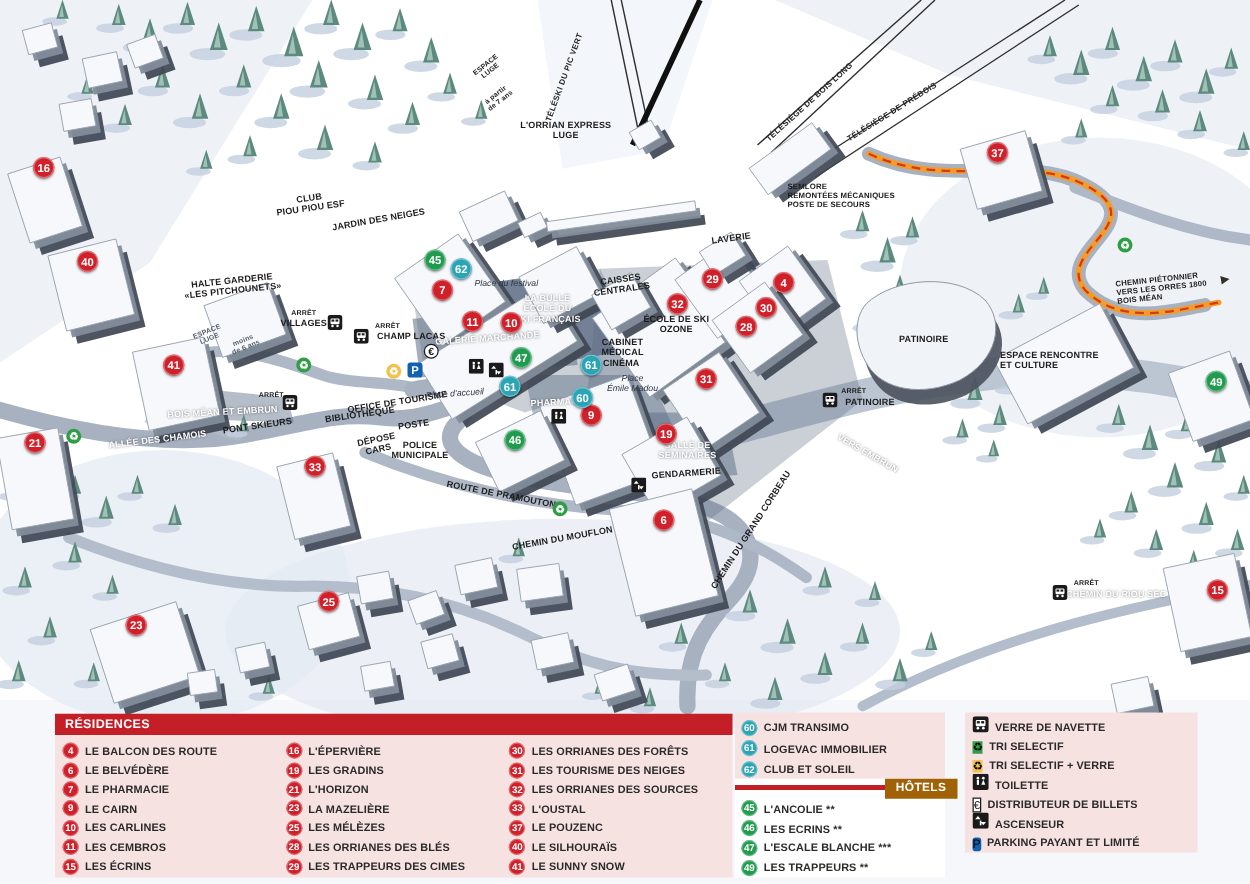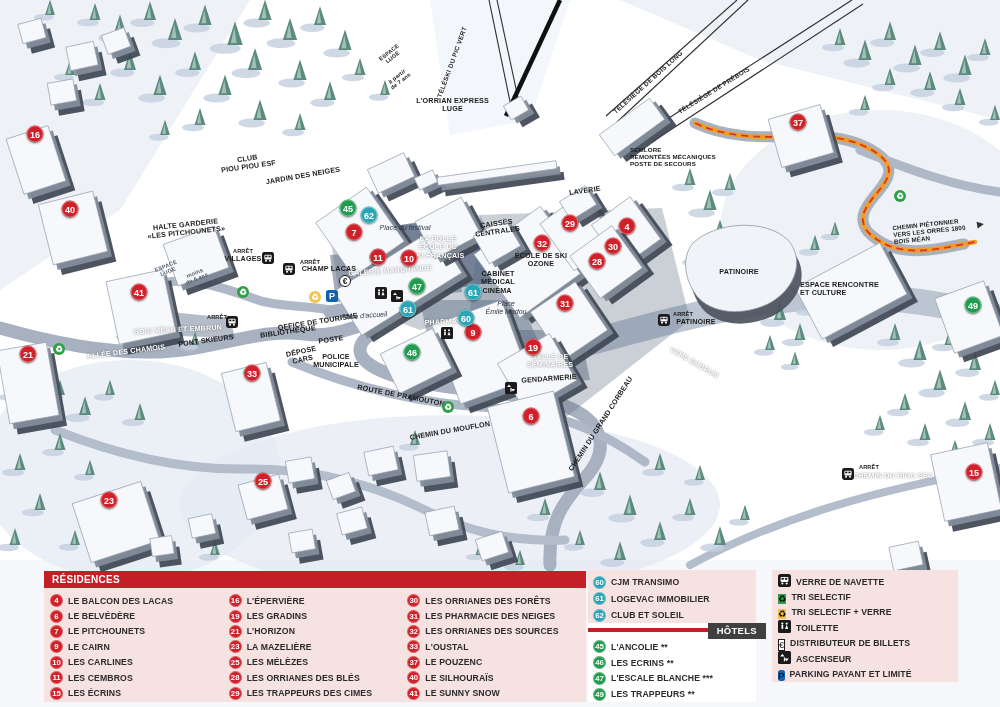--- a/index.html
+++ b/index.html
@@ -42,21 +42,21 @@
   .num{width:13px;height:13px;min-width:13px;border-radius:50%;color:#fff;font-weight:bold;font-size:7.8px;
     display:flex;align-items:center;justify-content:center;box-shadow:inset 0 0 0 1px rgba(255,255,255,.3);}
   .num.red{background:#d0202a;}.num.green{background:#219c4f;}.num.teal{background:#2ba4b5;}
   #res-cols{display:flex;padding:5px 0 0 6px;height:109px;}
   #res-cols .col{flex:1;}
   #res-cols .pitem{height:15.4px;}
   #ag-list{padding:4px 0 2px 5px;height:47px;}
   #ag-list .pitem{height:16.5px;}
   .hotels-divider{position:relative;height:14px;background:#fff;}
   .hotels-divider .divbar{position:absolute;left:0;top:5px;width:120px;height:4px;background:#c41e26;}
-  .hotels-tab{position:absolute;right:-10px;top:0;background:#404040;color:#fff;font-weight:bold;
+  .hotels-tab{position:absolute;right:-10px;top:0;background:#a16207;color:#fff;font-weight:bold;
     font-size:9.5px;padding:2px 9px 3px;letter-spacing:.3px;}
   #ho-list{padding:2px 0 0 5px;background:#fff;}
   #ho-list .pitem{height:15.8px;}
   #leg-list{padding:4px 0 0 6px;height:108px;}
   #leg-list .pitem{height:15.4px;}
   ul{list-style:none;margin:0;padding:0;}
 </style>
 </head>
 <body>
 
@@ -862,29 +862,29 @@
       <div class="marker teal" style="left: 369px; top: 215px;">62</div>
     </div>
 
 
   <div class="panel" style="left:44px;top:571px;width:542px;">
     <div class="panel-header">RÉSIDENCES</div>
     <div class="panel-body" id="res-cols">
       <ul class="col" id="res-col-0">
           <li class="pitem">
             <span class="num red">4</span>
-            <span class="lbl">LE BALCON DES LACAS</span>
+            <span class="lbl">LE BALCON DES ROUTE</span>
           </li>
           <li class="pitem">
             <span class="num red">6</span>
             <span class="lbl">LE BELVÉDÈRE</span>
           </li>
           <li class="pitem">
             <span class="num red">7</span>
-            <span class="lbl">LE PITCHOUNETS</span>
+            <span class="lbl">LE PHARMACIE</span>
           </li>
           <li class="pitem">
             <span class="num red">9</span>
             <span class="lbl">LE CAIRN</span>
           </li>
           <li class="pitem">
             <span class="num red">10</span>
             <span class="lbl">LES CARLINES</span>
           </li>
           <li class="pitem">
@@ -926,21 +926,21 @@
             <span class="lbl">LES TRAPPEURS DES CIMES</span>
           </li>
         </ul>
       <ul class="col" id="res-col-2">
           <li class="pitem">
             <span class="num red">30</span>
             <span class="lbl">LES ORRIANES DES FORÊTS</span>
           </li>
           <li class="pitem">
             <span class="num red">31</span>
-            <span class="lbl">LES PHARMACIE DES NEIGES</span>
+            <span class="lbl">LES TOURISME DES NEIGES</span>
           </li>
           <li class="pitem">
             <span class="num red">32</span>
             <span class="lbl">LES ORRIANES DES SOURCES</span>
           </li>
           <li class="pitem">
             <span class="num red">33</span>
             <span class="lbl">L'OUSTAL</span>
           </li>
           <li class="pitem">

